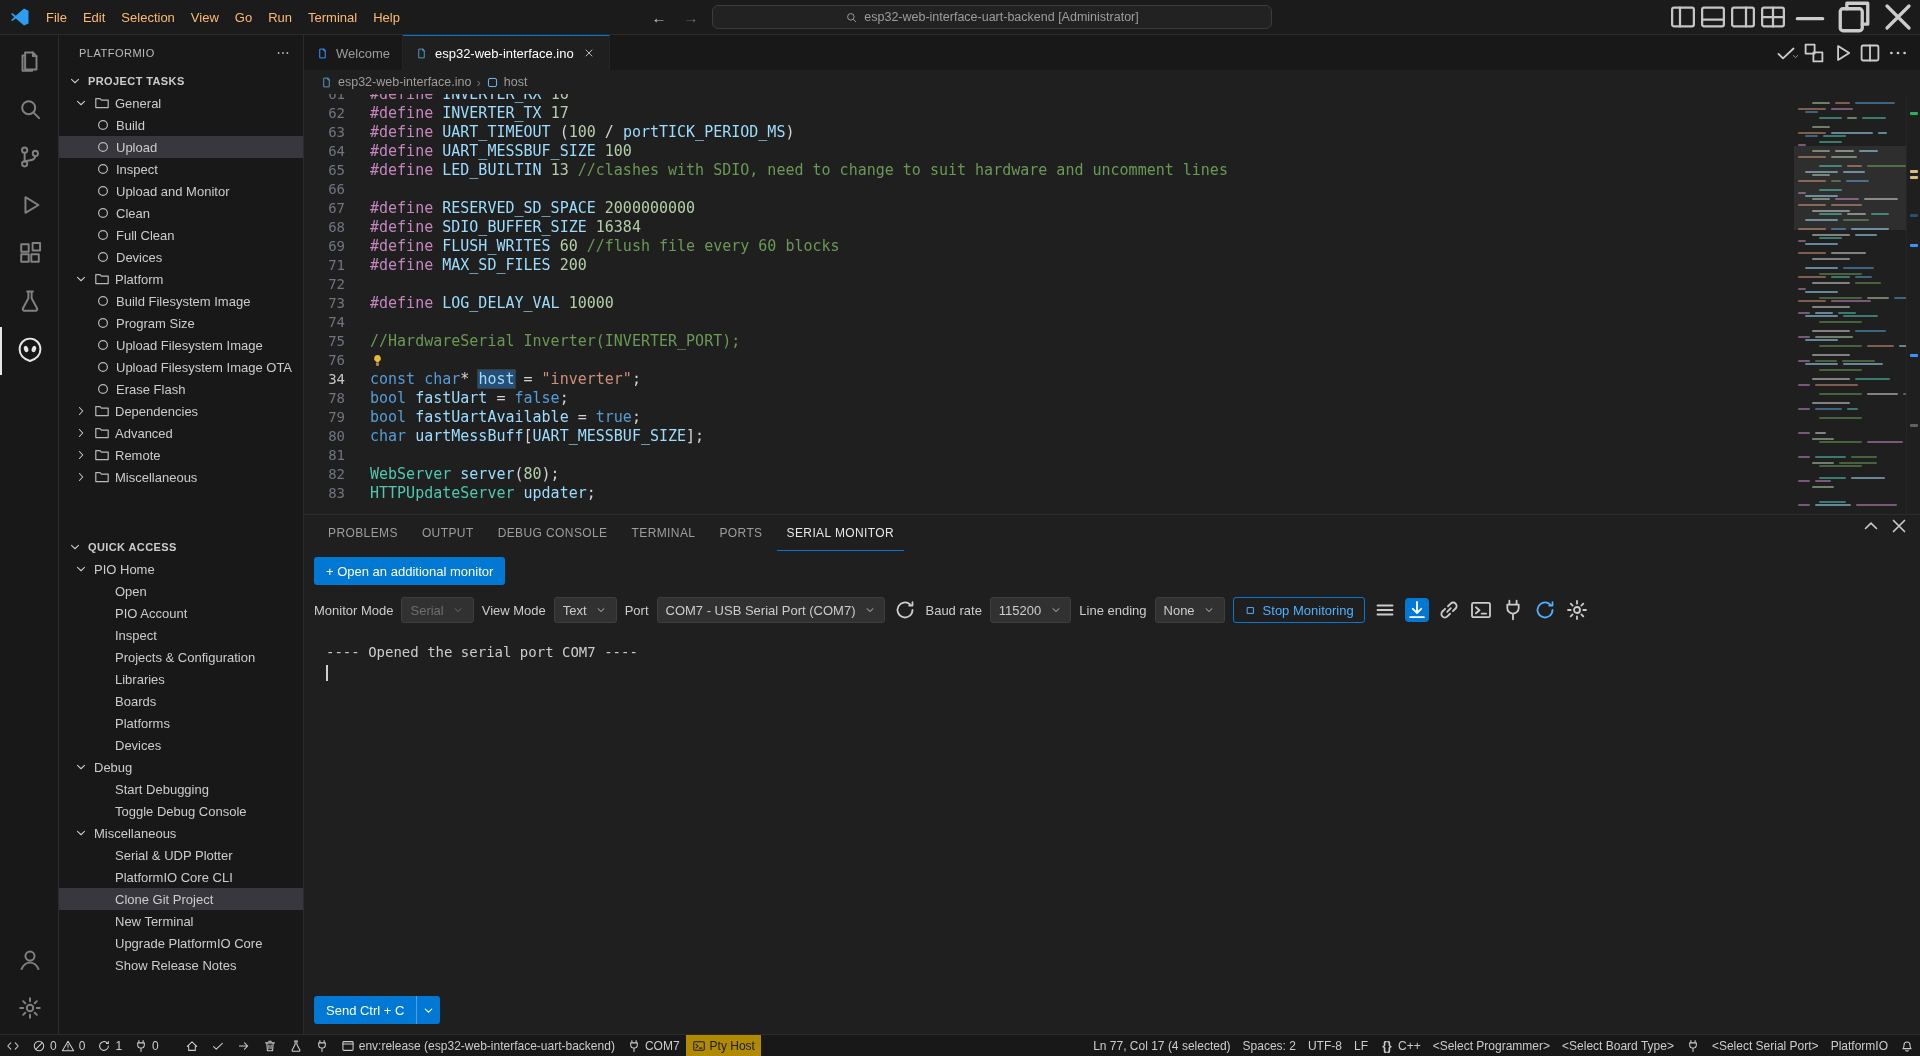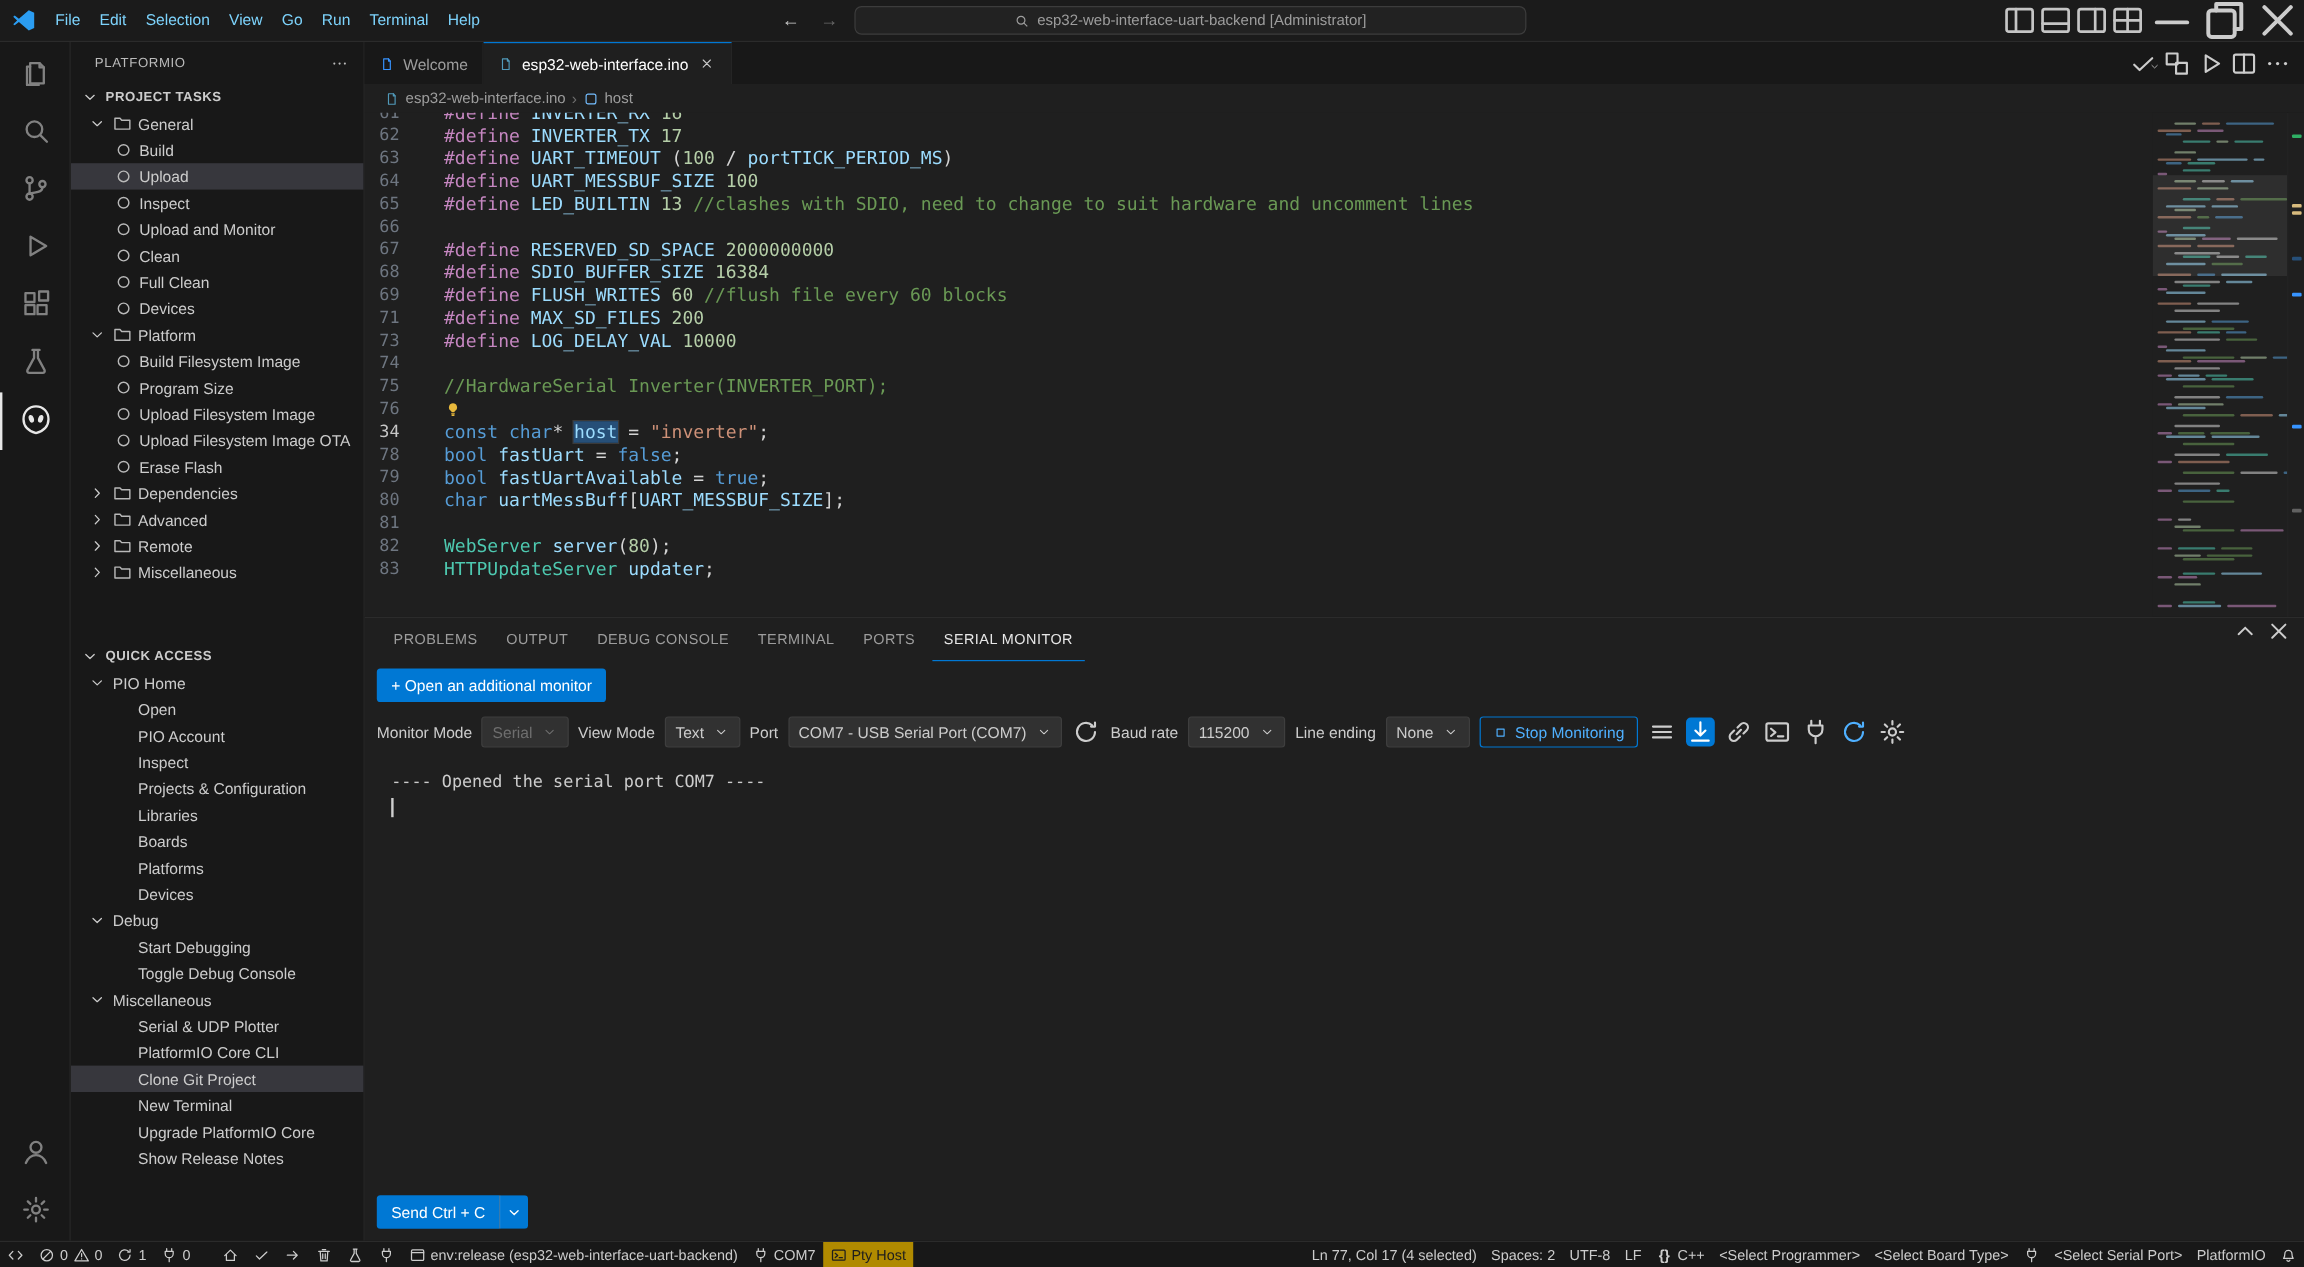--- a/index.html
+++ b/index.html
@@ -4,21 +4,21 @@
 <style>
   * { margin:0; padding:0; box-sizing:border-box; }
   html,body { background:#000; }
   body { font-family:"Liberation Sans", sans-serif; }
   .window { width:1920px; height:1056px; background:#1f1f1f; color:#cccccc; display:flex; flex-direction:column; overflow:hidden; position:relative; }
 
   
   .titlebar { height:35px; background:#1b1b1b; border-bottom:1px solid #2b2b2b; display:flex; align-items:center; flex:0 0 35px; position:relative; }
   .tb-left { display:flex; align-items:center; gap:2px; padding-left:10px; }
   .vscode-logo { width:20px; height:20px; display:flex; align-items:center; justify-content:center; margin-right:6px; }
-  .menu-item { font-size:13px; color:#7dd3fc; padding:3px 8px; border-radius:4px; cursor:default; }
+  .menu-item { font-size:13px; color:#fdba74; padding:3px 8px; border-radius:4px; cursor:default; }
   .tb-center { position:absolute; left:50%; transform:translateX(-50%); display:flex; align-items:center; gap:10px; }
   .nav-arrow { font-size:15px; color:#cccccc; width:22px; text-align:center; }
   .nav-arrow.dim { color:#6a6a6a; }
   .command-center { width:560px; height:24px; background:#222222; border:1px solid #3c3c3c; border-radius:6px; display:flex; align-items:center; justify-content:center; gap:6px; font-size:12.5px; color:#9d9d9d; }
   .tb-right { margin-left:auto; display:flex; align-items:center; height:100%; }
   .tb-ic { width:30px; height:100%; display:flex; align-items:center; justify-content:center; color:#c5c5c5; }
   .win-ctl { width:44px; height:100%; display:flex; align-items:center; justify-content:center; color:#cccccc; }
   .icon { display:inline-flex; width:16px; height:16px; align-items:center; justify-content:center; flex:0 0 auto; }
   .icon svg { width:16px; height:16px; }
   .icon.sm, .icon.sm svg { width:13px; height:13px; }
@@ -59,21 +59,21 @@
   .ta-ic .mini-chev { position:absolute; right:-2px; bottom:0px; }
   .ta-ic .mini-chev svg { width:9px; height:9px; }
 
   .breadcrumb { height:24px; background:#1f1f1f; display:flex; align-items:center; gap:5px; padding-left:16px; font-size:12.5px; color:#9d9d9d; flex:0 0 24px; }
   .bc-sep { color:#6e6e6e; font-size:13px; }
   .bc-item { display:flex; align-items:center; gap:5px; }
 
   .editor { height:420px; flex:0 0 420px; display:flex; position:relative; overflow:hidden; background:#1f1f1f; }
   .code { flex:1; overflow:hidden; margin-top:-9px; font-family:"DejaVu Sans Mono", monospace; font-size:15px; }
   .cl { display:flex; height:19px; line-height:19px; white-space:pre; }
-  .gut { width:66px; padding-right:25px; text-align:center; color:#6e7681; flex:0 0 66px; font-size:14px; }
+  .gut { width:66px; padding-right:25px; text-align:right; color:#6e7681; flex:0 0 66px; font-size:14px; }
   .gut.act { color:#c6c6c6; }
   .cont { flex:1; }
   .tok-pp{color:#c586c0} .tok-id{color:#9cdcfe} .tok-num{color:#b5cea8} .tok-com{color:#6a9955}
   .tok-kw{color:#569cd6} .tok-ty{color:#4ec9b0} .tok-str{color:#ce9178} .tok-pl{color:#d4d4d4}
   .selhl { background:#264f78; box-shadow:0 0 0 1px rgba(255,255,255,.12); }
   .bulb { display:inline-flex; width:16px; height:16px; vertical-align:-3px; margin-right:2px; }
   .bulb svg { width:15px; height:15px; }
 
   .minimap { width:112px; flex:0 0 112px; position:relative; background:#1f1f1f; padding-top:2px; }
   .mm-row { position:relative; height:3px; }
@@ -626,20 +626,21 @@
             <div class="cl"><span class="gut">61</span><span class="cont"><span class="tok-pp">#define</span><span class="tok-pl"> </span><span class="tok-id">INVERTER_RX</span><span class="tok-pl"> </span><span class="tok-num">16</span></span></div>
             <div class="cl"><span class="gut">62</span><span class="cont"><span class="tok-pp">#define</span><span class="tok-pl"> </span><span class="tok-id">INVERTER_TX</span><span class="tok-pl"> </span><span class="tok-num">17</span></span></div>
             <div class="cl"><span class="gut">63</span><span class="cont"><span class="tok-pp">#define</span><span class="tok-pl"> </span><span class="tok-id">UART_TIMEOUT</span><span class="tok-pl"> (</span><span class="tok-num">100</span><span class="tok-pl"> / </span><span class="tok-id">portTICK_PERIOD_MS</span><span class="tok-pl">)</span></span></div>
             <div class="cl"><span class="gut">64</span><span class="cont"><span class="tok-pp">#define</span><span class="tok-pl"> </span><span class="tok-id">UART_MESSBUF_SIZE</span><span class="tok-pl"> </span><span class="tok-num">100</span></span></div>
             <div class="cl"><span class="gut">65</span><span class="cont"><span class="tok-pp">#define</span><span class="tok-pl"> </span><span class="tok-id">LED_BUILTIN</span><span class="tok-pl"> </span><span class="tok-num">13</span><span class="tok-pl"> </span><span class="tok-com">//clashes with SDIO, need to change to suit hardware and uncomment lines</span></span></div>
             <div class="cl"><span class="gut">66</span><span class="cont"></span></div>
             <div class="cl"><span class="gut">67</span><span class="cont"><span class="tok-pp">#define</span><span class="tok-pl"> </span><span class="tok-id">RESERVED_SD_SPACE</span><span class="tok-pl"> </span><span class="tok-num">2000000000</span></span></div>
             <div class="cl"><span class="gut">68</span><span class="cont"><span class="tok-pp">#define</span><span class="tok-pl"> </span><span class="tok-id">SDIO_BUFFER_SIZE</span><span class="tok-pl"> </span><span class="tok-num">16384</span></span></div>
             <div class="cl"><span class="gut">69</span><span class="cont"><span class="tok-pp">#define</span><span class="tok-pl"> </span><span class="tok-id">FLUSH_WRITES</span><span class="tok-pl"> </span><span class="tok-num">60</span><span class="tok-pl"> </span><span class="tok-com">//flush file every 60 blocks</span></span></div>
             <div class="cl"><span class="gut">71</span><span class="cont"><span class="tok-pp">#define</span><span class="tok-pl"> </span><span class="tok-id">MAX_SD_FILES</span><span class="tok-pl"> </span><span class="tok-num">200</span></span></div>
+            <div class="cl"><span class="gut">72</span><span class="cont"></span></div>
             <div class="cl"><span class="gut">73</span><span class="cont"><span class="tok-pp">#define</span><span class="tok-pl"> </span><span class="tok-id">LOG_DELAY_VAL</span><span class="tok-pl"> </span><span class="tok-num">10000</span></span></div>
             <div class="cl"><span class="gut">74</span><span class="cont"></span></div>
             <div class="cl"><span class="gut">75</span><span class="cont"><span class="tok-com">//HardwareSerial Inverter(INVERTER_PORT);</span></span></div>
             <div class="cl"><span class="gut">76</span><span class="cont"><span class="bulb"><svg viewBox="0 0 16 16">
                     <path d="M8 2.2a3.6 3.6 0 0 0-2 6.6c.5.4.8.8.8 1.4h2.4c0-.6.3-1 .8-1.4a3.6 3.6 0 0 0-2-6.6z" fill="#e8b93c"></path>
                     <path d="M6.8 11.6h2.4M7.2 13h1.6" stroke="#e8b93c" stroke-width="1.1" stroke-linecap="round"></path>
                   </svg></span></span></div>
             <div class="cl"><span class="gut act">34</span><span class="cont"><span class="tok-kw">const</span><span class="tok-pl"> </span><span class="tok-kw">char</span><span class="tok-pl">* </span><span class="tok-id selhl">host</span><span class="tok-pl"> = </span><span class="tok-str">"inverter"</span><span class="tok-pl">;</span></span></div>
             <div class="cl"><span class="gut">78</span><span class="cont"><span class="tok-kw">bool</span><span class="tok-pl"> </span><span class="tok-id">fastUart</span><span class="tok-pl"> = </span><span class="tok-kw">false</span><span class="tok-pl">;</span></span></div>
             <div class="cl"><span class="gut">79</span><span class="cont"><span class="tok-kw">bool</span><span class="tok-pl"> </span><span class="tok-id">fastUartAvailable</span><span class="tok-pl"> = </span><span class="tok-kw">true</span><span class="tok-pl">;</span></span></div>

